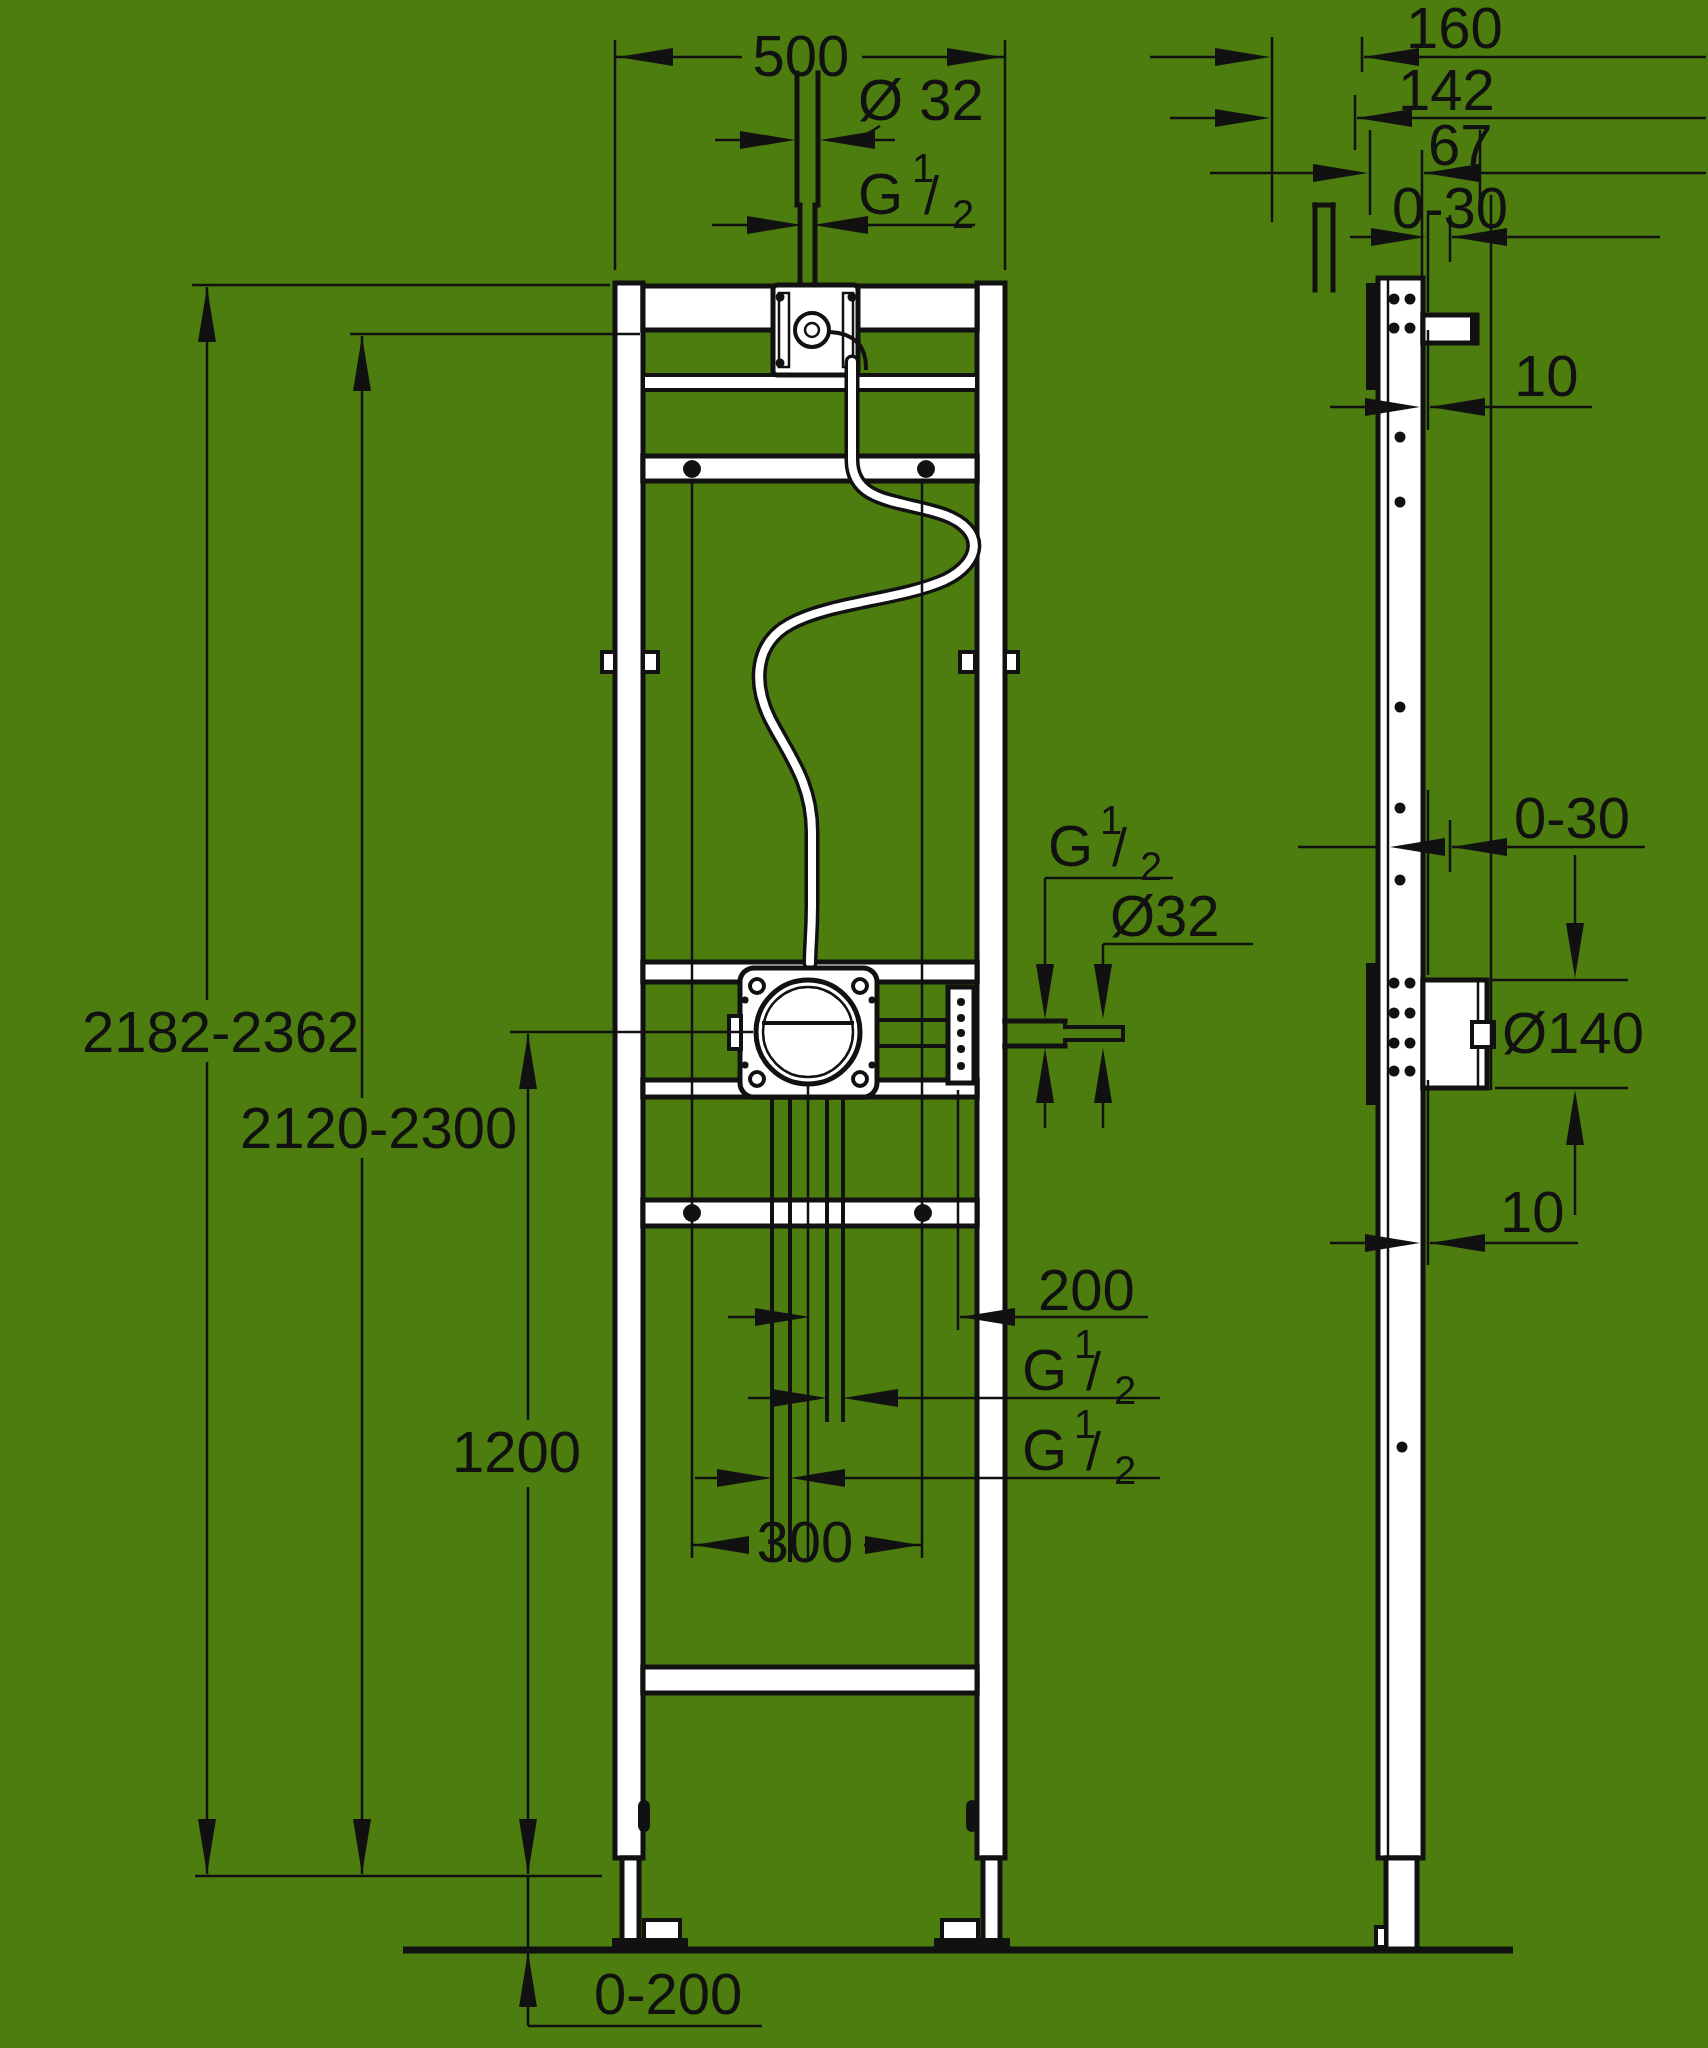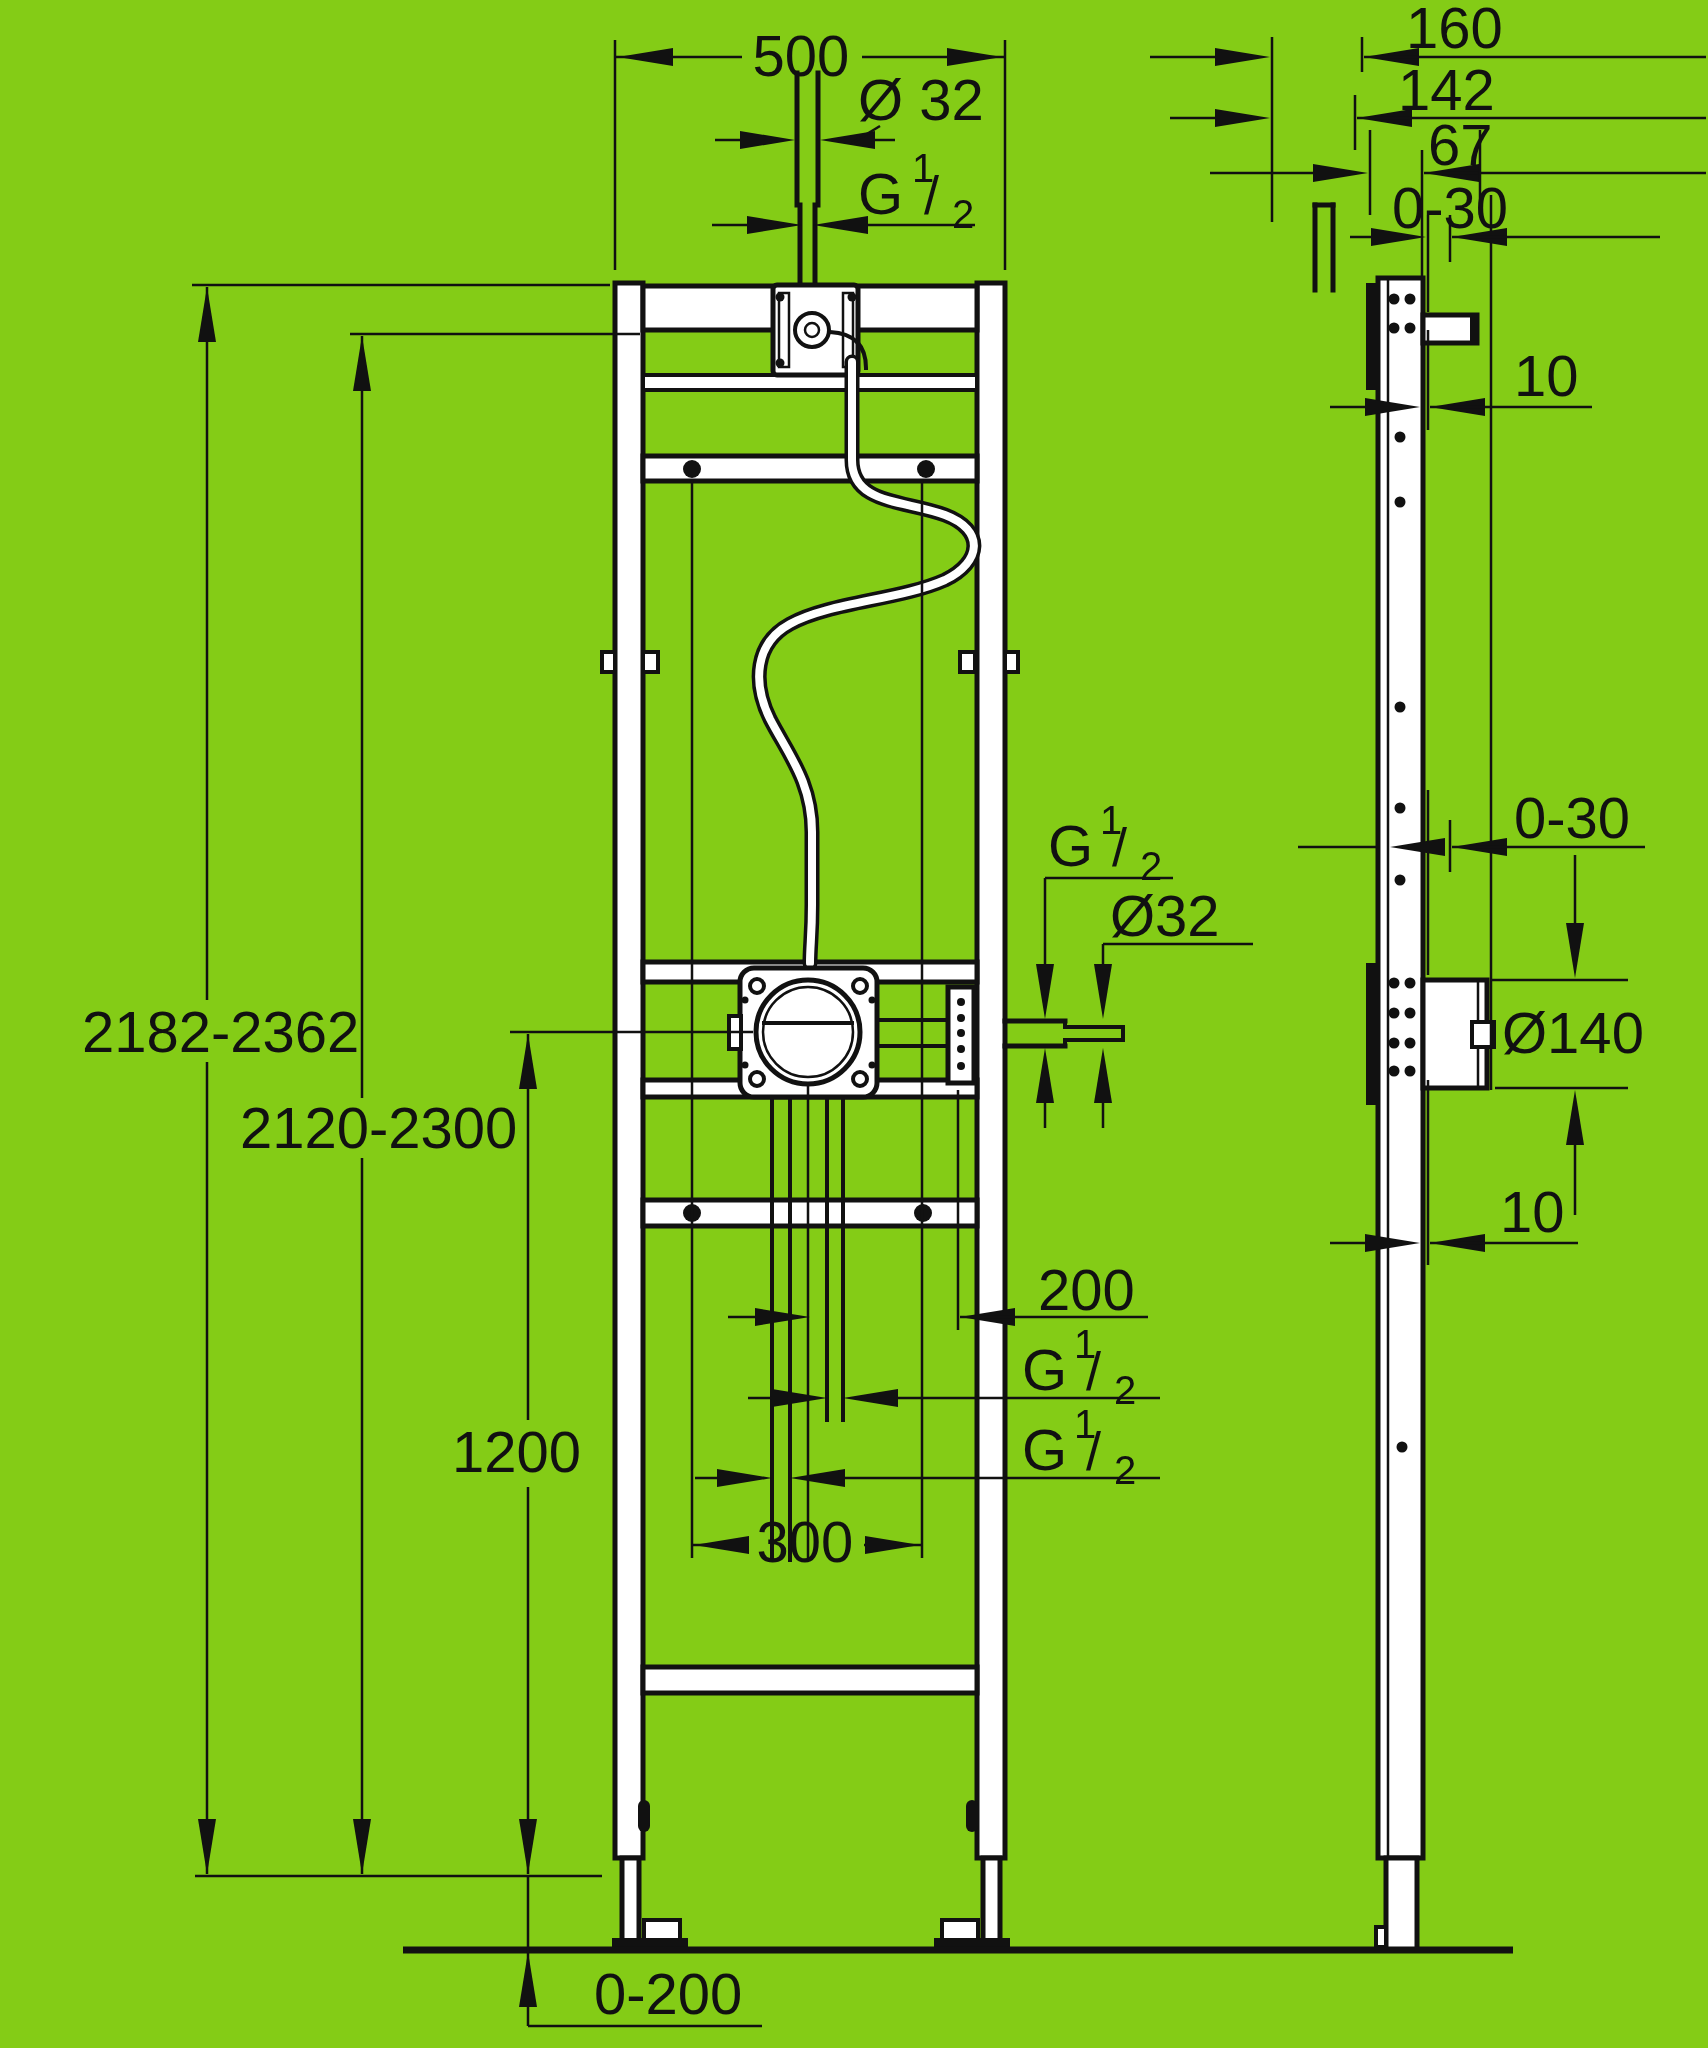--- a/index.html
+++ b/index.html
@@ -1,16 +1,16 @@
 <!DOCTYPE html>
 <html><head>
 <meta charset="utf-8">
 <style>
   html,body{margin:0;padding:0;background:#ffffff;}
-  .page{width:1708px;height:2048px;background:#84cc16;position:relative;}
+  .page{width:1708px;height:2048px;background:#4d7c0f;position:relative;}
   svg{display:block;}
   .st  {stroke:#111;stroke-width:5;fill:none;stroke-linecap:square;}
   .st4 {stroke:#111;stroke-width:4;fill:none;stroke-linecap:square;}
   .thin{stroke:#111;stroke-width:2.5;fill:none;stroke-linecap:butt;}
   .thick{stroke:#111;stroke-width:7;fill:none;}
   .wht {fill:#fff;}
   .blk {fill:#111;}
   .ah  {fill:#111;stroke:none;}
   .dot {fill:#111;stroke:none;}
   .pipeO{stroke:#111;stroke-width:15;fill:none;stroke-linecap:round;}

